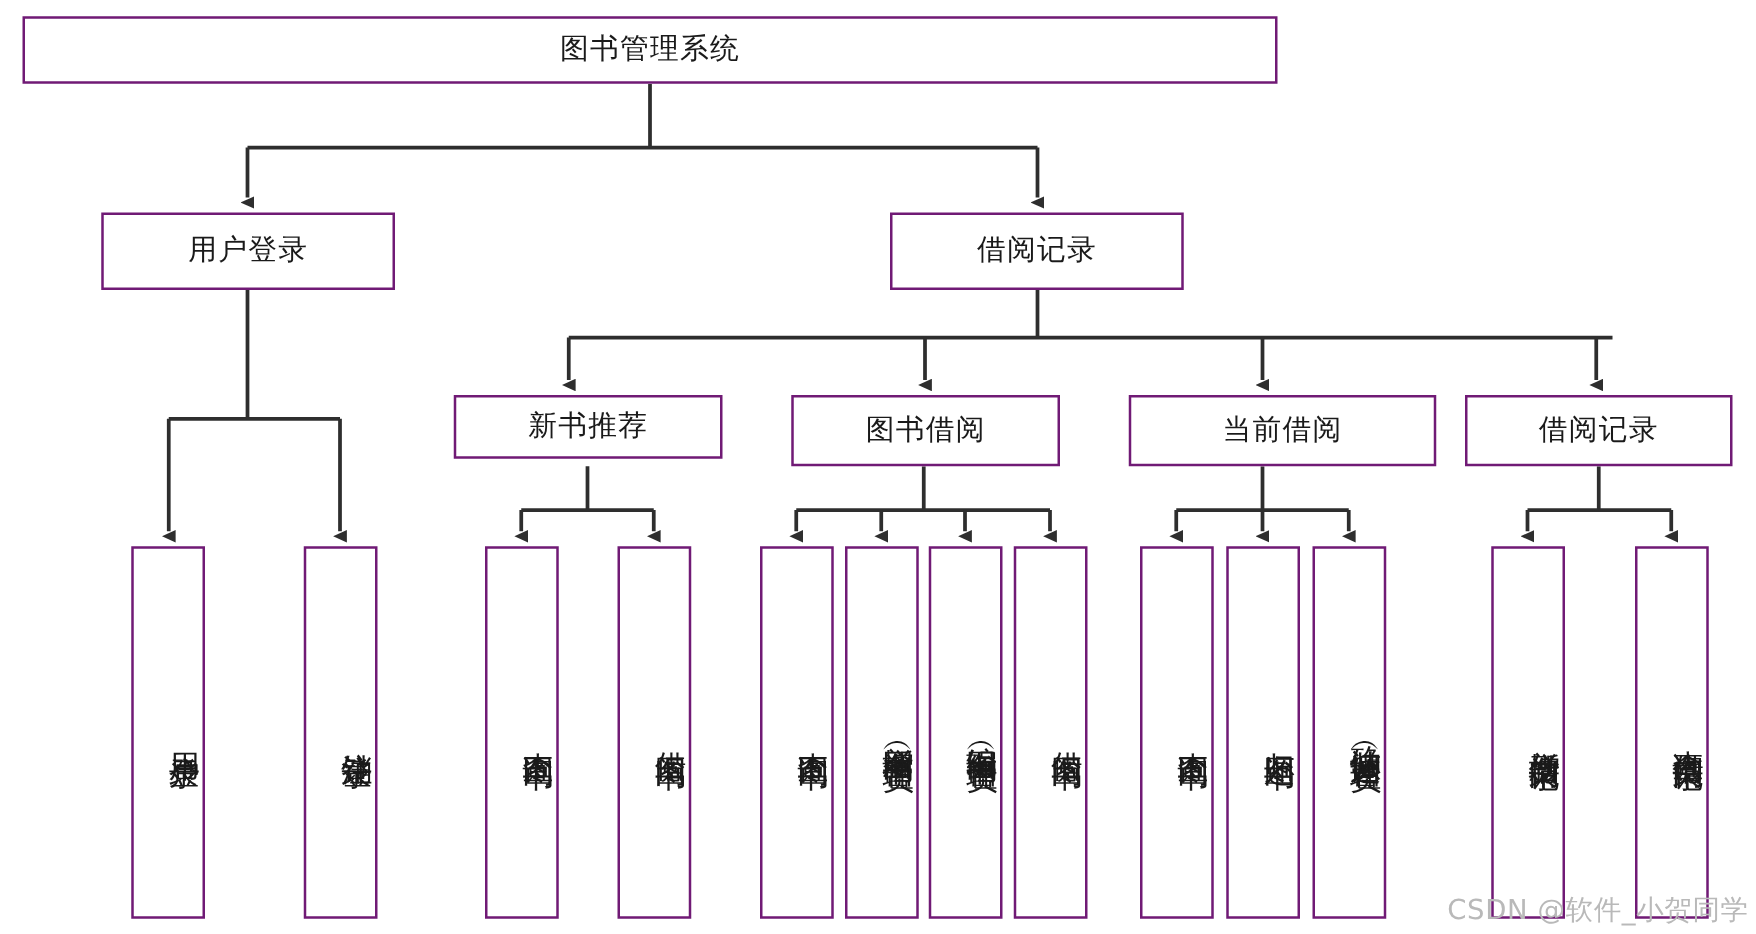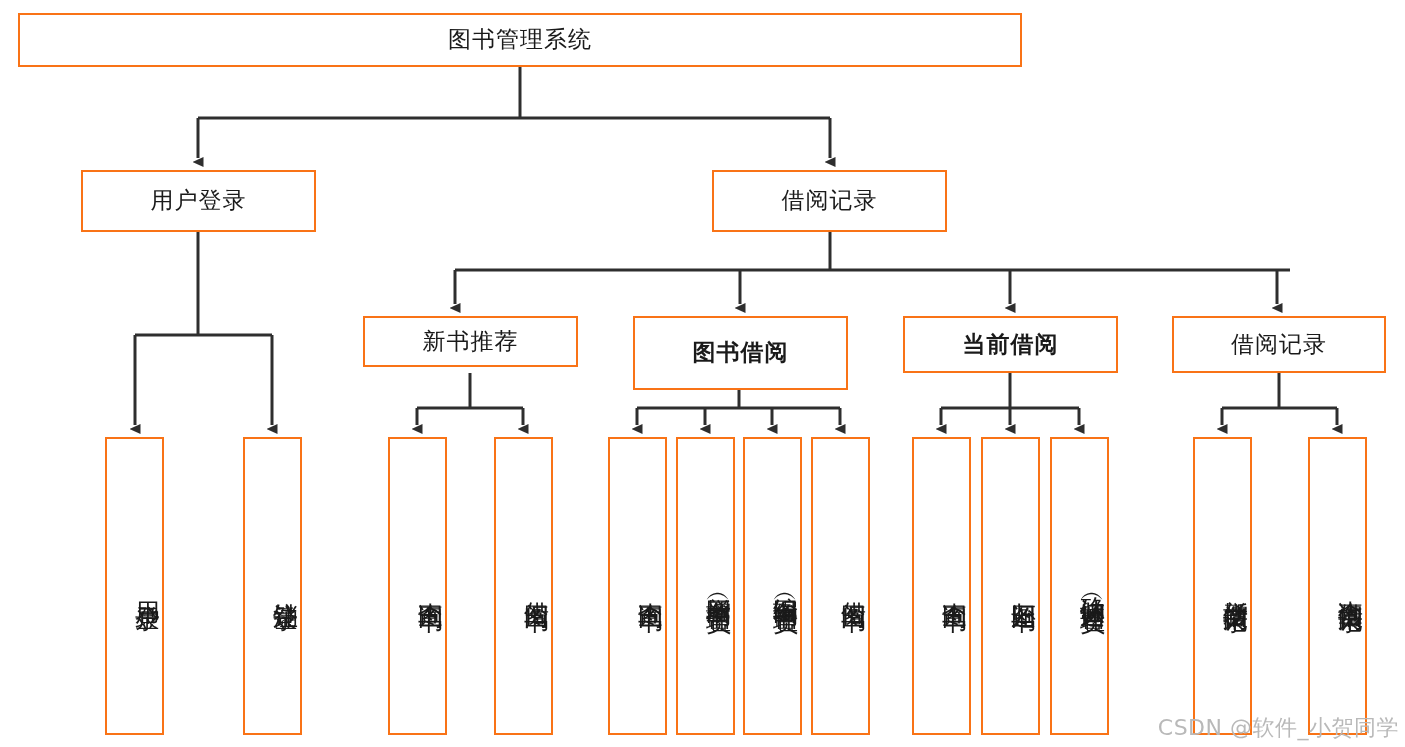--- a/index.html
+++ b/index.html
@@ -19,21 +19,21 @@
     position: absolute;
     left: 0;
     top: 0;
     width: 1405px;
     height: 747px;
     pointer-events: none;
   }
   .node {
     position: absolute;
     box-sizing: border-box;
-    border: 2px solid #f97316;
+    border: 2px solid #701a75;
     background: #ffffff;
     display: flex;
     align-items: center;
     justify-content: center;
     color: #1a1a1a;
   }
   .node-h {
     font-size: 23px;
     letter-spacing: 1px;
     line-height: 1.1;
@@ -123,24 +123,24 @@
   <div class="node node-h" style="left:81px; top:170px; width:235px; height:62px;">
     <span>用户登录</span>
   </div>
   <div class="node node-h" style="left:712px; top:170px; width:235px; height:62px;">
     <span>借阅记录</span>
   </div>
 
   <div class="node node-h" style="left:363px; top:316px; width:215px; height:51px;">
     <span>新书推荐</span>
   </div>
-  <div class="node node-h" style="left:633px; top:316px; width:215px; height:74px;font-weight:bold;">
+  <div class="node node-h" style="left:633px; top:316px; width:215px; height:57px;">
     <span>图书借阅</span>
   </div>
-  <div class="node node-h" style="left:903px; top:316px; width:215px; height:57px;font-weight:bold;">
+  <div class="node node-h" style="left:903px; top:316px; width:246px; height:57px;">
     <span>当前借阅</span>
   </div>
   <div class="node node-h" style="left:1172px; top:316px; width:214px; height:57px;">
     <span>借阅记录</span>
   </div>
 
   <div class="node node-v" style="left:105px; top:437px; width:59px; height:298px;">
     <span>用户登录</span>
   </div>
   <div class="node node-v" style="left:243px; top:437px; width:59px; height:298px;">

